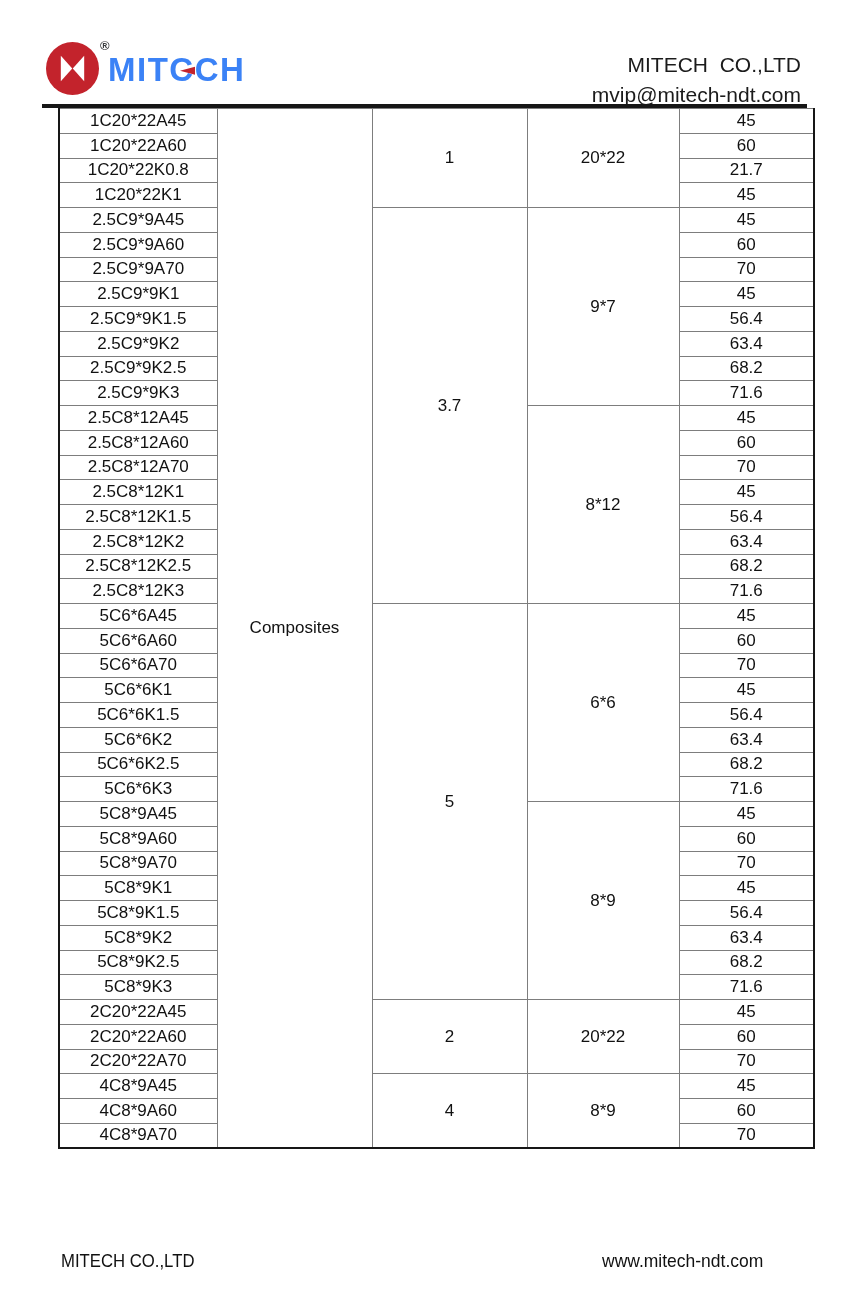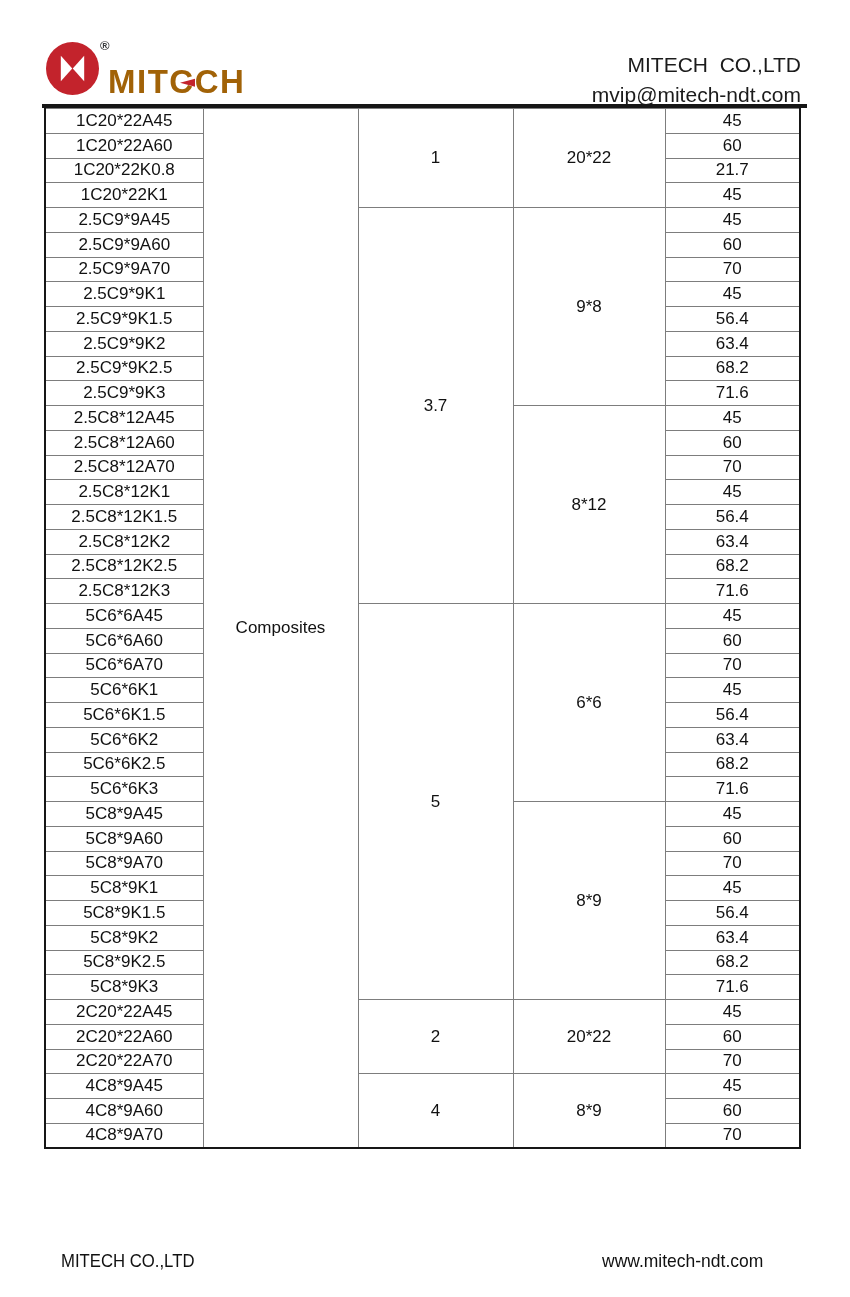--- a/index.html
+++ b/index.html
@@ -10,41 +10,41 @@
     overflow:hidden;
   }
   .page { position:absolute; inset:0; }
 
   
   .logo-wrap { position:absolute; left:46px; top:41px; width:260px; height:56px; }
   .logo-circle { position:absolute; left:0; top:1px; width:53px; height:53px; }
   .reg { position:absolute; left:54px; top:-3px; font-size:13px; font-weight:bold; color:#3a3c3e; }
   .wordmark {
     position:absolute; left:62px; top:12px; display:flex; align-items:center;
-    font-size:33px; font-weight:bold; letter-spacing:1.5px; color:#a16207;
-    line-height:33px; white-space:pre;margin-top:12px;
+    font-size:33px; font-weight:bold; letter-spacing:1.5px; color:#3b82f6;
+    line-height:33px; white-space:pre;
   }
   .e-wrap { position:relative; display:inline-block; }
   .e-arrow {
     position:absolute; right:0px; top:50%; transform:translateY(-42%);
     width:0; height:0;
     border-top:4.5px solid transparent; border-bottom:4.5px solid transparent;
     border-right:15px solid #c3232c;
   }
 
   
   .company { position:absolute; right:49px; top:50px; text-align:right; font-size:21px; line-height:30px; color:#1b1b1b; }
   .company-name { white-space:pre; }
 
   
   .rule { position:absolute; left:42px; top:104px; width:765px; height:4px; background:#161616; }
 
   
   .sheet {
-    position:absolute; left:44px; top:108px; width:755px; height:1040px;
+    position:absolute; left:58px; top:108px; width:755px; height:1040px;
     border-collapse:collapse; table-layout:fixed;
     border:2px solid #161616; border-top:none;
   }
   .sheet tr { height:24.76px; }
   .sheet td {
     border:1px solid #7d7d7d; text-align:center; vertical-align:middle;
     font-size:17px; color:#111; padding:0; overflow:hidden; white-space:nowrap;
   }
 
   
@@ -105,21 +105,21 @@
           <td>1C20*22K0.8</td>
           <td>21.7</td>
         </tr>
         <tr>
           <td>1C20*22K1</td>
           <td>45</td>
         </tr>
         <tr>
           <td>2.5C9*9A45</td>
           <td rowspan="16">3.7</td>
-          <td rowspan="8">9*8</td>
+          <td rowspan="8">9*7</td>
           <td>45</td>
         </tr>
         <tr>
           <td>2.5C9*9A60</td>
           <td>60</td>
         </tr>
         <tr>
           <td>2.5C9*9A70</td>
           <td>70</td>
         </tr>

